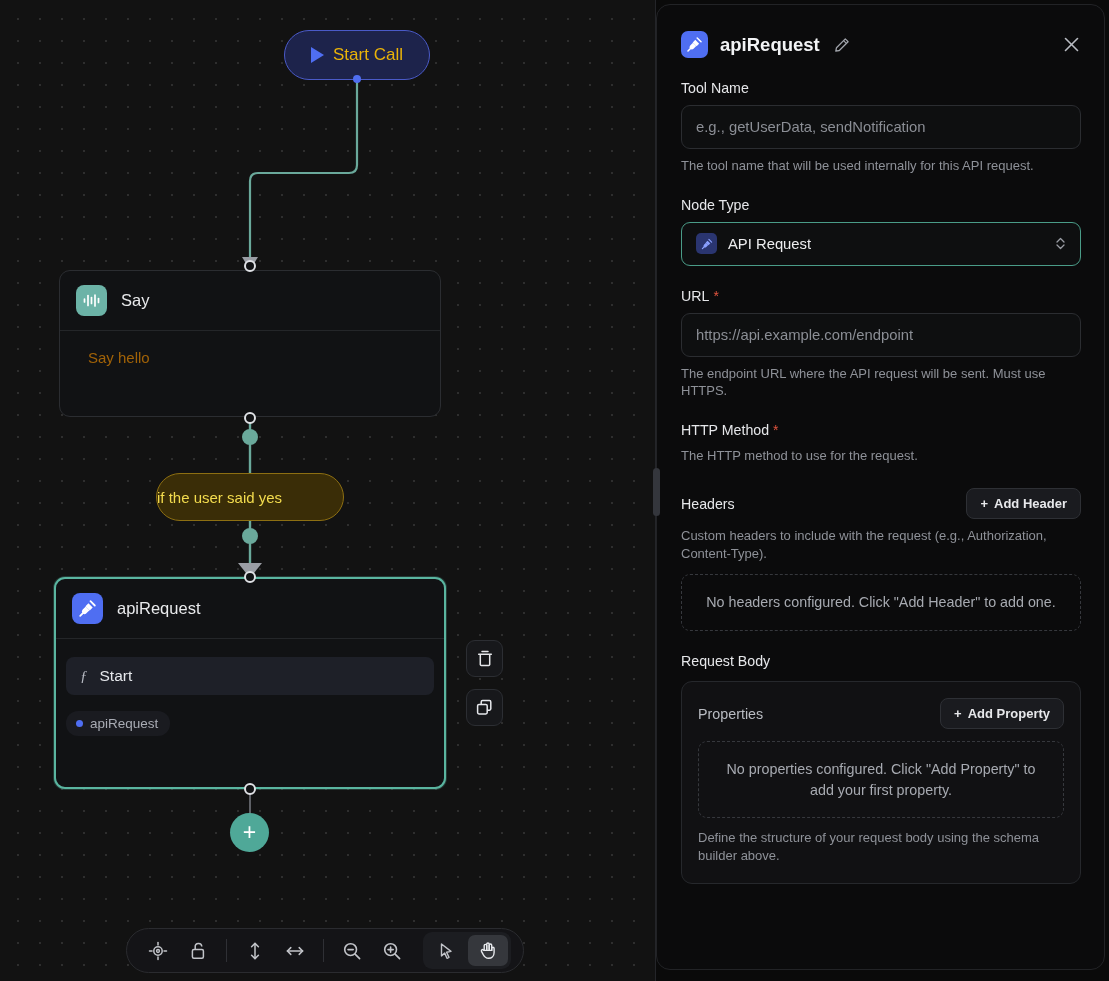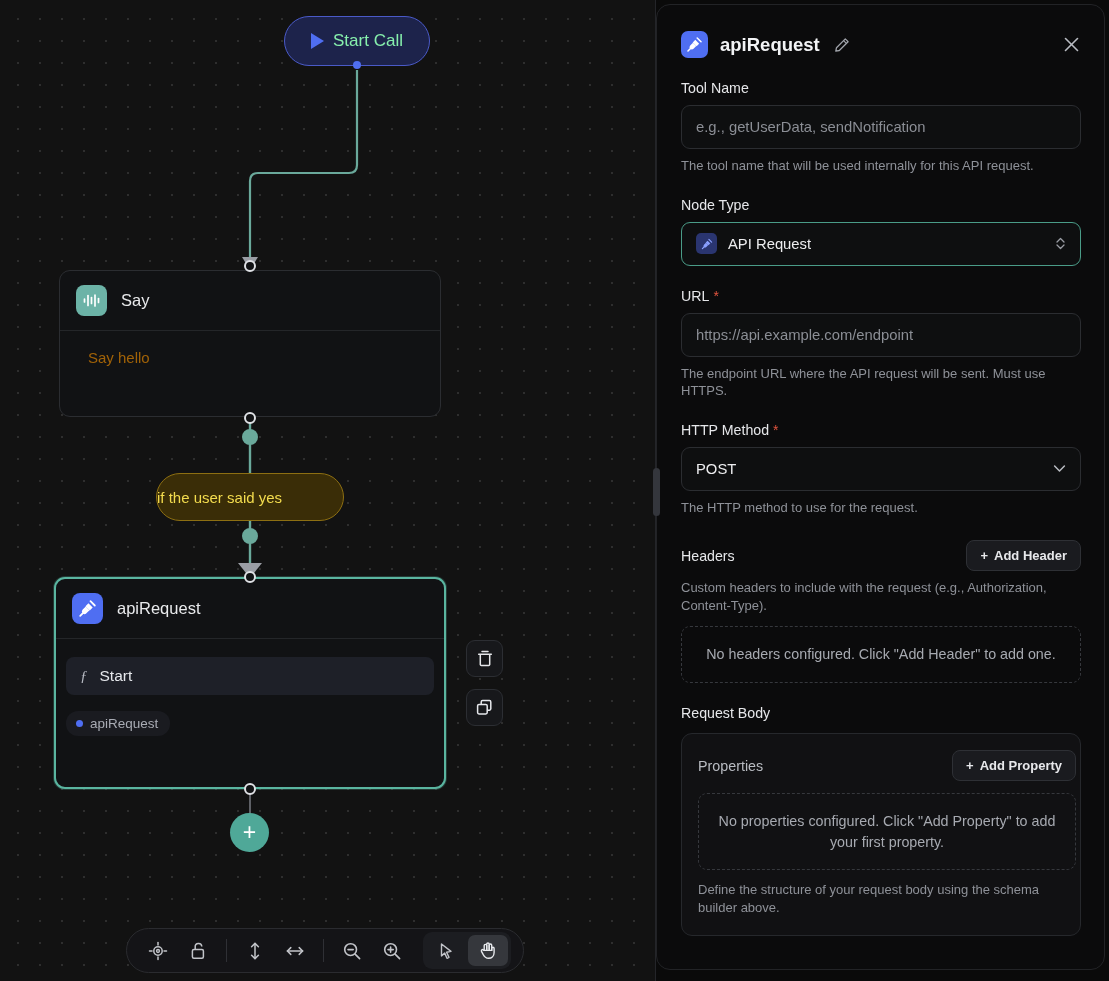--- a/index.html
+++ b/index.html
@@ -17,24 +17,24 @@
     background-color: #121212;
     background-image: radial-gradient(circle, #2e2e2e 1px, transparent 1px);
     background-size: 22px 22px;
     background-position: 7px 8px;
     overflow: hidden;
   }
   #edges { position: absolute; left: 0; top: 0; width: 655px; height: 981px; pointer-events: none; }
 
   
   .start-node {
-    position: absolute; left: 284px; top: 16px; width: 146px; height: 50px;
+    position: absolute; left: 284px; top: 30px; width: 146px; height: 50px;
     background: #1d234b; border: 1px solid #4a5ac8; border-radius: 25px;
     display: flex; align-items: center; justify-content: center; gap: 9px;
-    color: #86efac; font-size: 17px; font-weight: 500;
+    color: #eab308; font-size: 17px; font-weight: 500;
   }
   .start-node .tri {
     width: 0; height: 0; border-left: 13px solid #4f6ef2;
     border-top: 8px solid transparent; border-bottom: 8px solid transparent;
   }
   .handle-dot {
     position: absolute; width: 8px; height: 8px; border-radius: 50%;
     background: #4f6ef2; left: 50%; transform: translateX(-50%); bottom: -4px;
   }
 
@@ -181,21 +181,21 @@
     background: #1a1b1f; border: 1px solid #2e3035; border-radius: 8px;
     padding: 7px 13px; color: #e7e8eb; font-size: 13px; font-weight: 700;
   }
   .empty-box {
     width: 400px; border: 1px dashed #36383d; border-radius: 9px;
     padding: 17px 14px; margin-top: 12px; text-align: center;
     color: #a7aab1; font-size: 14.3px; line-height: 1.45;
   }
   .card {
     width: 400px; margin-top: 12px; background: #111113;
-    border: 1px solid #26282c; border-radius: 11px; padding: 16px 4px 18px 16px;
+    border: 1px solid #26282c; border-radius: 11px; padding: 16px 16px 18px 16px;
   }
   .card .row-head { width: 100%; margin-top: 0; }
   .card .empty-box { width: 100%; }
   .card .helper { width: 100%; margin-top: 11px; }
   .sub-title { color: #b9bcc2; font-size: 14.3px; }
   svg { display: block; }
 </style>
 </head>
 <body>
 
@@ -459,28 +459,20 @@
           <span class="input-ph">https://api.example.com/endpoint</span>
         </div>
         <div class="helper">The endpoint URL where the API request will be sent. Must use HTTPS.</div>
       </div>
 
       <div class="field">
         <div class="field-label">
           <span>HTTP Method</span>
           <span class="req">*</span>
         </div>
-        <div class="input-box">
-          <span class="input-val">POST</span>
-          <span class="sel-caret">
-            <svg width="13" height="9" viewBox="0 0 13 9">
-              <polyline points="1.6,2 6.5,7 11.4,2" fill="none" stroke="#b9bcc2" stroke-width="1.5" stroke-linecap="round" stroke-linejoin="round"></polyline>
-            </svg>
-          </span>
-        </div>
         <div class="helper">The HTTP method to use for the request.</div>
       </div>
 
       <div class="field">
         <div class="row-head">
           <span class="sec-title">Headers</span>
           <span class="btn-pill">
             <span>+</span>
             <span>Add Header</span>
           </span>

